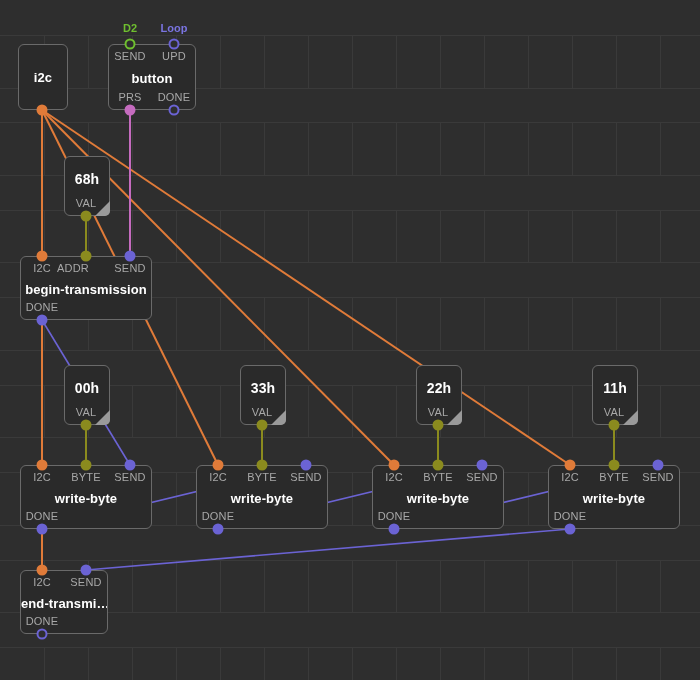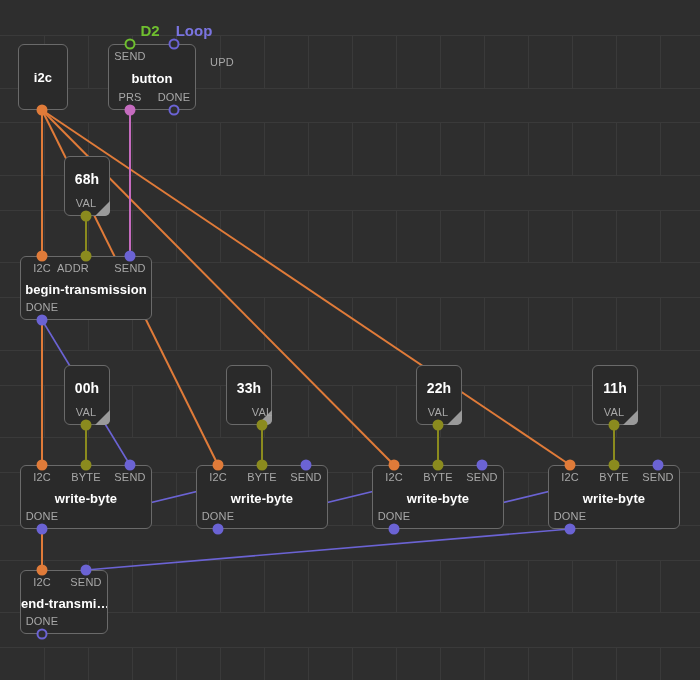--- a/index.html
+++ b/index.html
@@ -99,25 +99,24 @@
   }
   .pin.filled-orange  { background: #e07b39; }
   .pin.filled-purple  { background: #6b63d4; }
   .pin.filled-olive   { background: #8b8b1e; }
   .pin.filled-pink    { background: #c56bbf; }
   .pin.hollow-purple  { background: #2e2e2e; border: 2px solid #6b63d4; }
   .pin.hollow-green   { background: #2e2e2e; border: 2px solid #6fbf2f; }
   
   .ext-label {
     position: absolute;
-    font-size: 15px;
+    font-size: 11px;
     font-weight: bold;
     transform: translateX(-50%);
     white-space: nowrap;
-    margin-left: 20px;
   }
   .ext-label.green  { color: #6fbf2f; }
   .ext-label.purple { color: #7a74e0; }
 </style>
 </head>
 <body>
 
 <div id="canvas">
   <svg id="grid" width="700" height="680">
       <line x1="0" x2="700" y1="35.5" y2="35.5" stroke="#3a3a3a" stroke-width="1"></line>
@@ -283,21 +282,21 @@
       <div class="node plain" style="left: 18px; top: 44px; width: 50px; height: 66px;">
         <div class="node-title">i2c</div>
       </div>
       <div class="pin filled-orange" style="left: 42px; top: 110px;"></div>
       <div class="node io" style="left: 108px; top: 44px; width: 88px; height: 66px;">
         <div class="node-title">button</div>
       </div>
       <div class="pin hollow-green" style="left: 130px; top: 44px;"></div>
       <div class="pin-label center" style="left: 130px; top: 50px;">SEND</div>
       <div class="pin hollow-purple" style="left: 174px; top: 44px;"></div>
-      <div class="pin-label center" style="left: 174px; top: 56px; margin-left: 48px;">UPD</div>
+      <div class="pin-label center" style="left: 174px; top: 50px;">UPD</div>
       <div class="pin filled-pink" style="left: 130px; top: 110px;"></div>
       <div class="pin-label center" style="left: 130px; top: 91px;">PRS</div>
       <div class="pin hollow-purple" style="left: 174px; top: 110px;"></div>
       <div class="pin-label center" style="left: 174px; top: 91px;">DONE</div>
       <div class="node const" style="left: 64px; top: 156px; width: 46px; height: 60px;">
         <div class="node-title">68h</div>
         <div class="dogear"></div>
       </div>
       <div class="pin filled-olive" style="left: 86px; top: 216px;"></div>
       <div class="pin-label center" style="left: 86px; top: 197px;">VAL</div>
@@ -322,21 +321,21 @@
         <div class="node-title">write-byte</div>
       </div>
       <div class="pin filled-orange" style="left: 42px; top: 465px;"></div>
       <div class="pin-label center" style="left: 42px; top: 471px;">I2C</div>
       <div class="pin filled-olive" style="left: 86px; top: 465px;"></div>
       <div class="pin-label center" style="left: 86px; top: 471px;">BYTE</div>
       <div class="pin filled-purple" style="left: 130px; top: 465px;"></div>
       <div class="pin-label center" style="left: 130px; top: 471px;">SEND</div>
       <div class="pin filled-purple" style="left: 42px; top: 529px;"></div>
       <div class="pin-label center" style="left: 42px; top: 510px;">DONE</div>
-      <div class="node const" style="left: 226px; top: 365px; width: 46px; height: 60px;">
+      <div class="node const" style="left: 240px; top: 365px; width: 46px; height: 60px;">
         <div class="node-title">33h</div>
         <div class="dogear"></div>
       </div>
       <div class="pin filled-olive" style="left: 262px; top: 425px;"></div>
       <div class="pin-label center" style="left: 262px; top: 406px;">VAL</div>
       <div class="node io" style="left: 196px; top: 465px; width: 132px; height: 64px;">
         <div class="node-title">write-byte</div>
       </div>
       <div class="pin filled-orange" style="left: 218px; top: 465px;"></div>
       <div class="pin-label center" style="left: 218px; top: 471px;">I2C</div>

